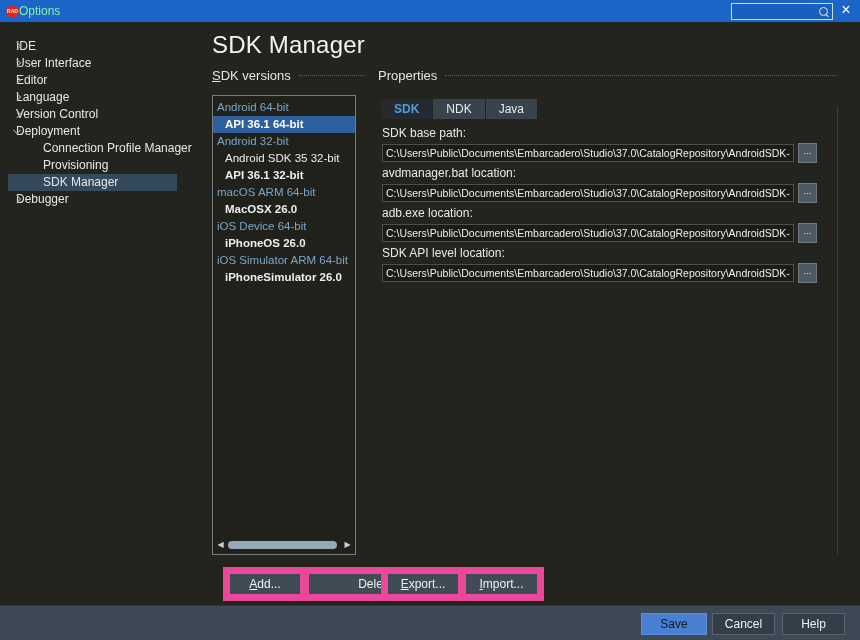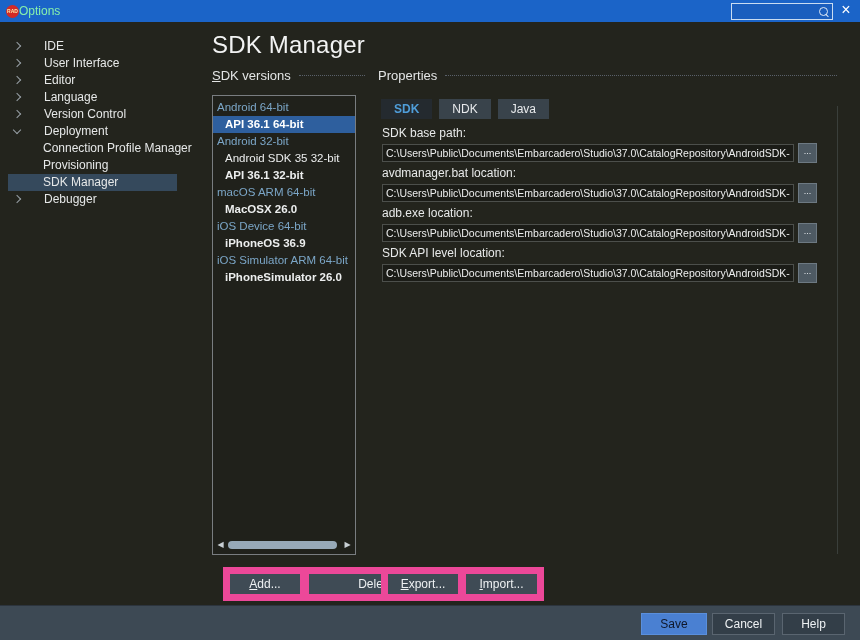--- a/index.html
+++ b/index.html
@@ -23,21 +23,21 @@
   .close-btn{position:absolute;right:5px;top:0;width:18px;height:22px;color:#ffffff;
              font-size:16px;line-height:20px;text-align:center;}
   
   .tree{position:absolute;left:0;top:38px;width:200px;}
   .tree-row{position:relative;height:17px;line-height:17px;font-size:12px;color:#e6e8e8;
             white-space:nowrap;}
   .chev{position:absolute;left:14px;top:5px;width:5px;height:5px;
         border-right:1px solid #98a0a6;border-bottom:1px solid #98a0a6;
         transform:rotate(-45deg);}
   .chev.down{transform:rotate(45deg);top:4px;}
-  .lbl0{padding-left:36px;margin-left:8px;}
+  .lbl0{padding-left:16px;}
   .lbl1{padding-left:43px;}
   .tree-row.selected .hl{position:absolute;left:8px;top:0;width:169px;height:17px;
         background:#35495c;}
   .tree-row.selected .lbl1{position:relative;}
   
   .main{position:absolute;left:200px;top:22px;width:660px;height:583px;}
   .page-title{position:absolute;left:12px;top:9px;margin:0;font-size:24px;font-weight:400;
               color:#f2f3f3;letter-spacing:0.2px;}
   .group{position:absolute;display:flex;align-items:center;font-size:13px;color:#e3e5e5;}
   .group .line{flex:1;border-top:1px dotted #59606a;margin-left:8px;height:0;}
@@ -63,21 +63,21 @@
   
   .btn{position:absolute;top:545px;height:20px;background:#3f4b55;border:7px solid #ec4899;
        color:#eef1f3;font-size:12px;text-align:center;line-height:20px;}
   .btn-add{left:23px;width:70px;}
   .btn-delete{left:102px;width:69px;padding-left:32px;}
   .btn-export{left:181px;width:70px;}
   .btn-import{left:259px;width:71px;}
   
   .tabs{position:absolute;left:181px;top:77px;height:20px;display:flex;}
   .tab{height:20px;line-height:20px;padding:0 13px;font-size:12px;background:#39434b;
-       color:#e8eaec;margin-right:7px;}
+       color:#e8eaec;margin-right:1px;}
   .tab.active{background:#242a2f;color:#4f9dd9;font-weight:bold;}
   .props-edge{position:absolute;left:637px;top:84px;width:1px;height:448px;background:#3a3f3b;}
   
   .fields{position:absolute;left:182px;top:104px;width:455px;}
   .field{margin-bottom:3px;}
   .flabel{font-size:12px;color:#e8eaea;height:15px;line-height:15px;margin-bottom:2px;}
   .frow{display:flex;align-items:center;margin-bottom:2px;}
   .finput{width:404px;height:16px;background:#1b1c17;border:1px solid #4c4f4b;color:#eceded;
           font-size:10.5px;padding:0 3px;font-family:"Liberation Sans",sans-serif;outline:none;}
   .browse{width:17px;height:18px;margin-left:4px;background:#4e5a63;border:1px solid #6d7982;
@@ -164,21 +164,21 @@
     <div class="sdk-list">
       <div class="sdk-rows">
         <div class="row cat">Android 64-bit</div>
         <div class="row item bold selected">API 36.1 64-bit</div>
         <div class="row cat">Android 32-bit</div>
         <div class="row item">Android SDK 35 32-bit</div>
         <div class="row item bold">API 36.1 32-bit</div>
         <div class="row cat">macOS ARM 64-bit</div>
         <div class="row item bold">MacOSX 26.0</div>
         <div class="row cat">iOS Device 64-bit</div>
-        <div class="row item bold">iPhoneOS 36.9</div>
+        <div class="row item bold">iPhoneOS 26.0</div>
         <div class="row cat">iOS Simulator ARM 64-bit</div>
         <div class="row item bold">iPhoneSimulator 26.0</div>
       </div>
       <div class="hscroll">
         <span class="sb-arrow">◀</span>
         <span class="sb-track">
           <span class="sb-thumb"></span>
         </span>
         <span class="sb-arrow">▶</span>
       </div>

